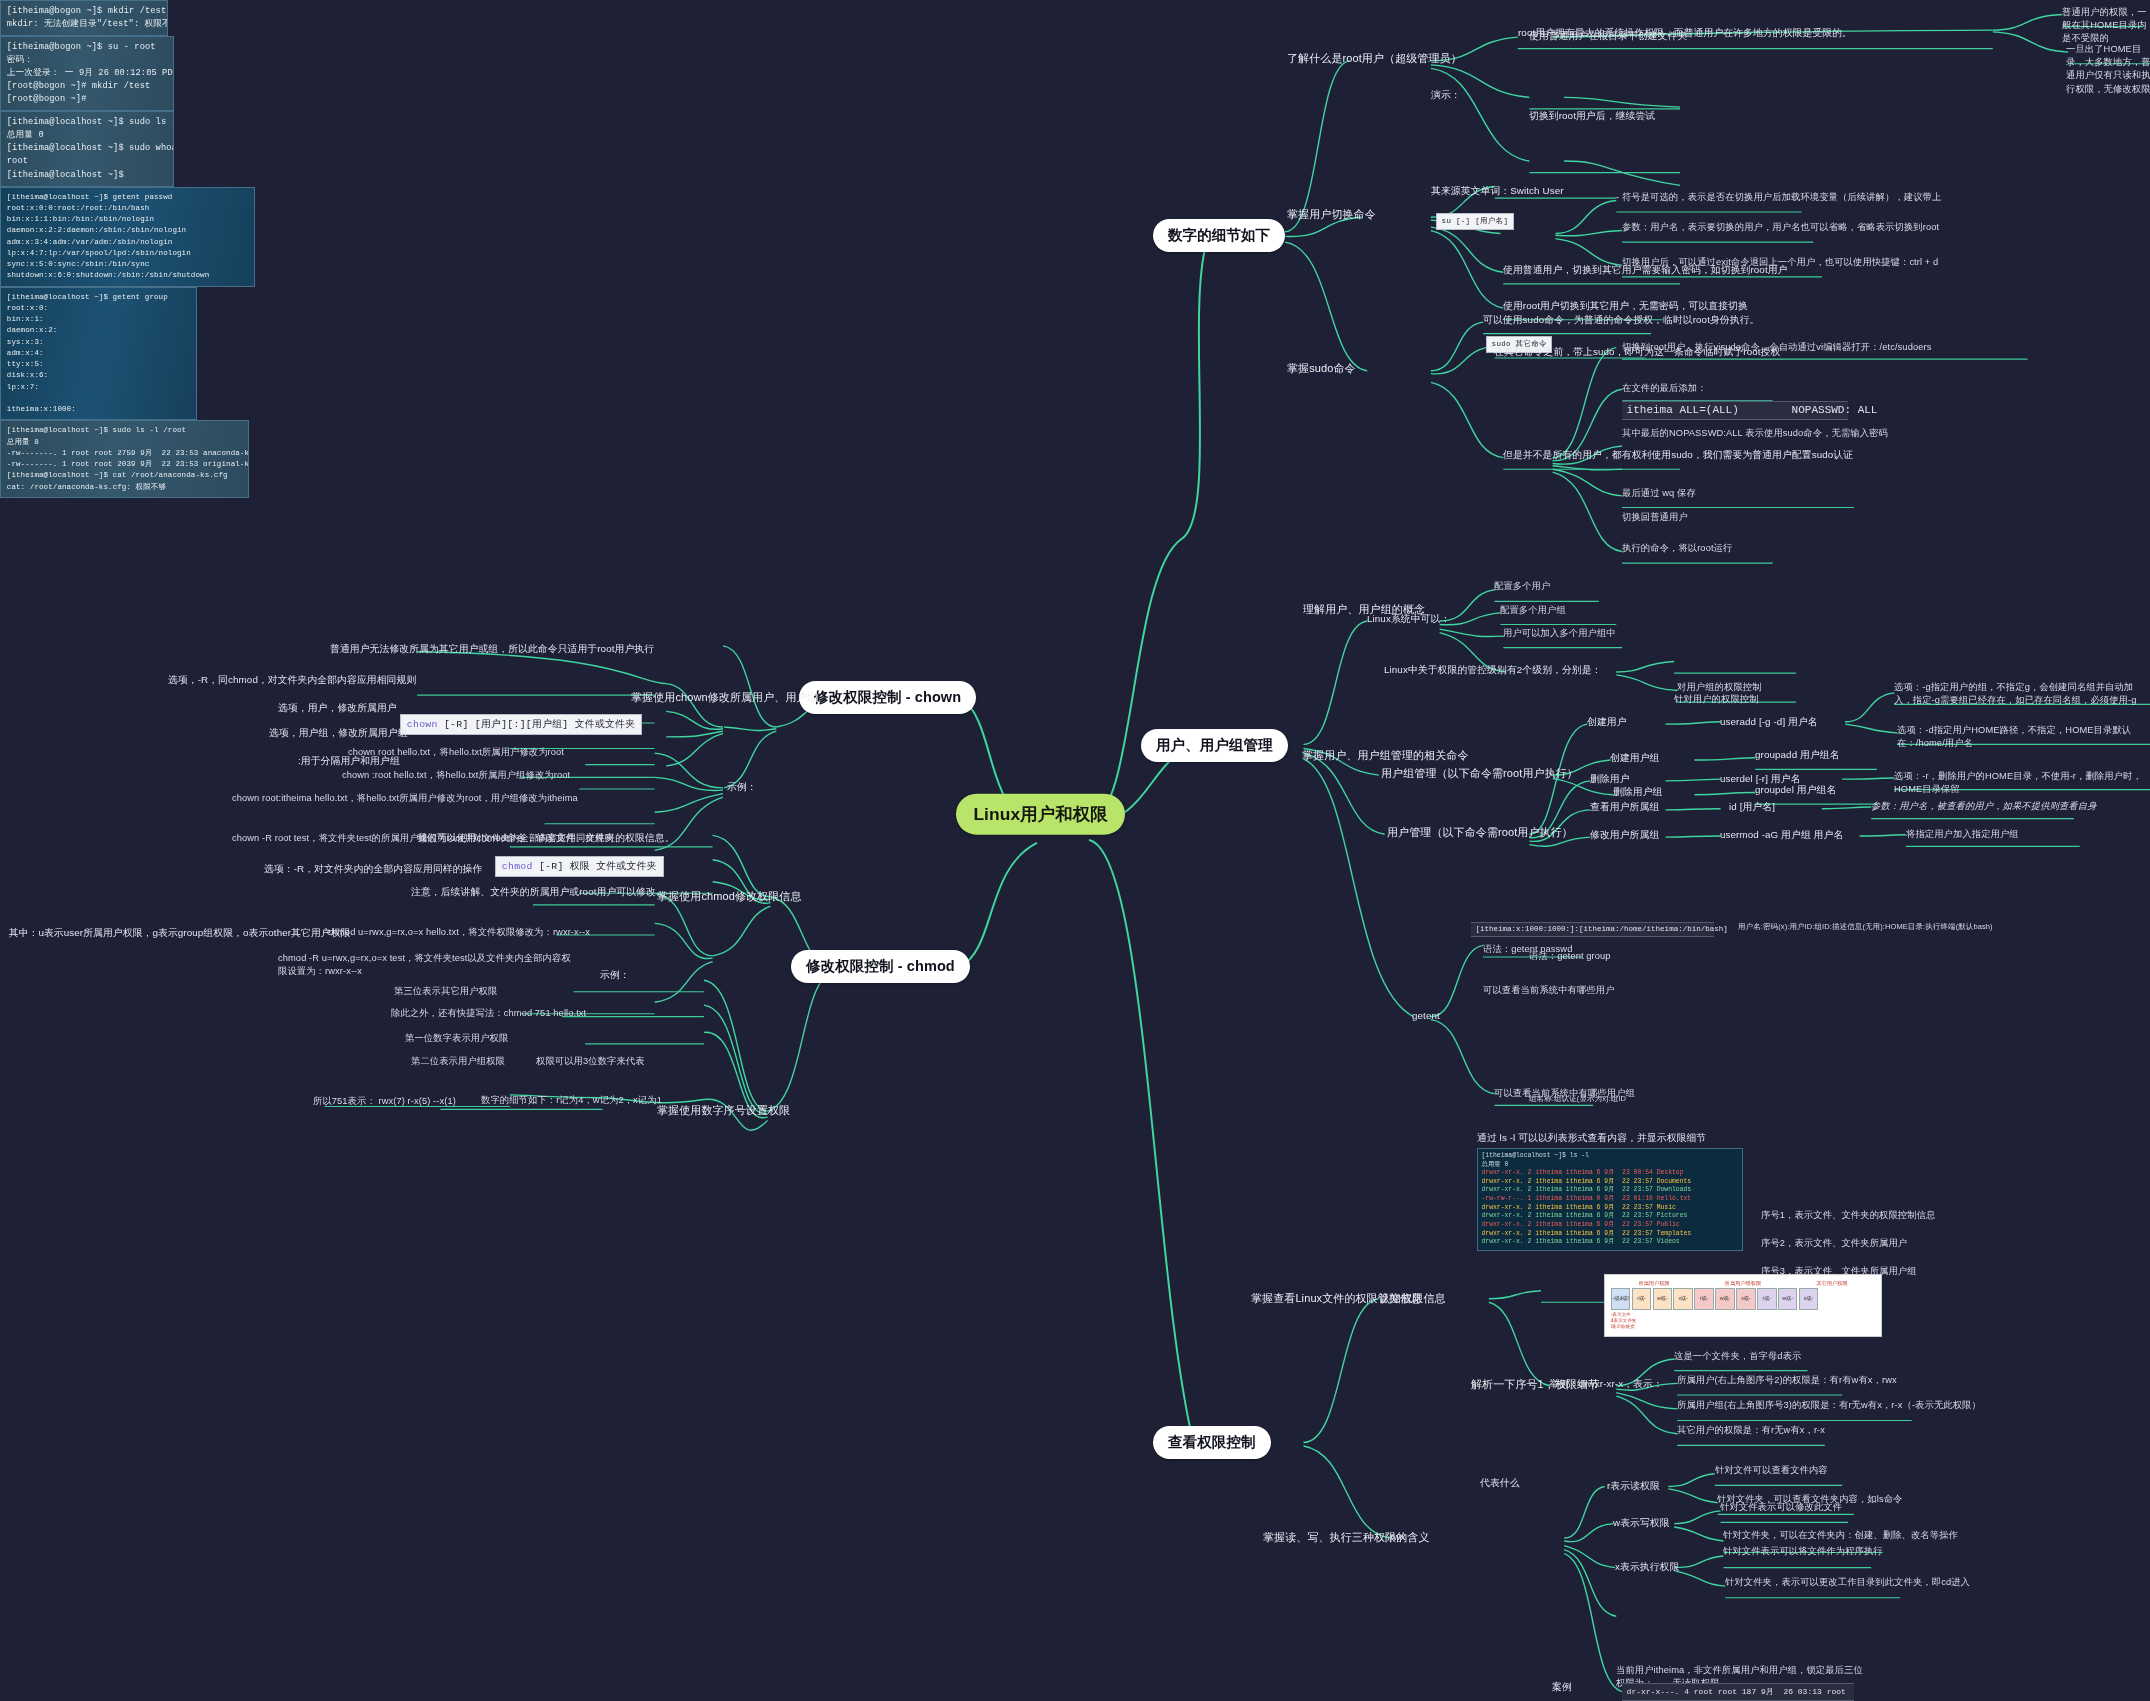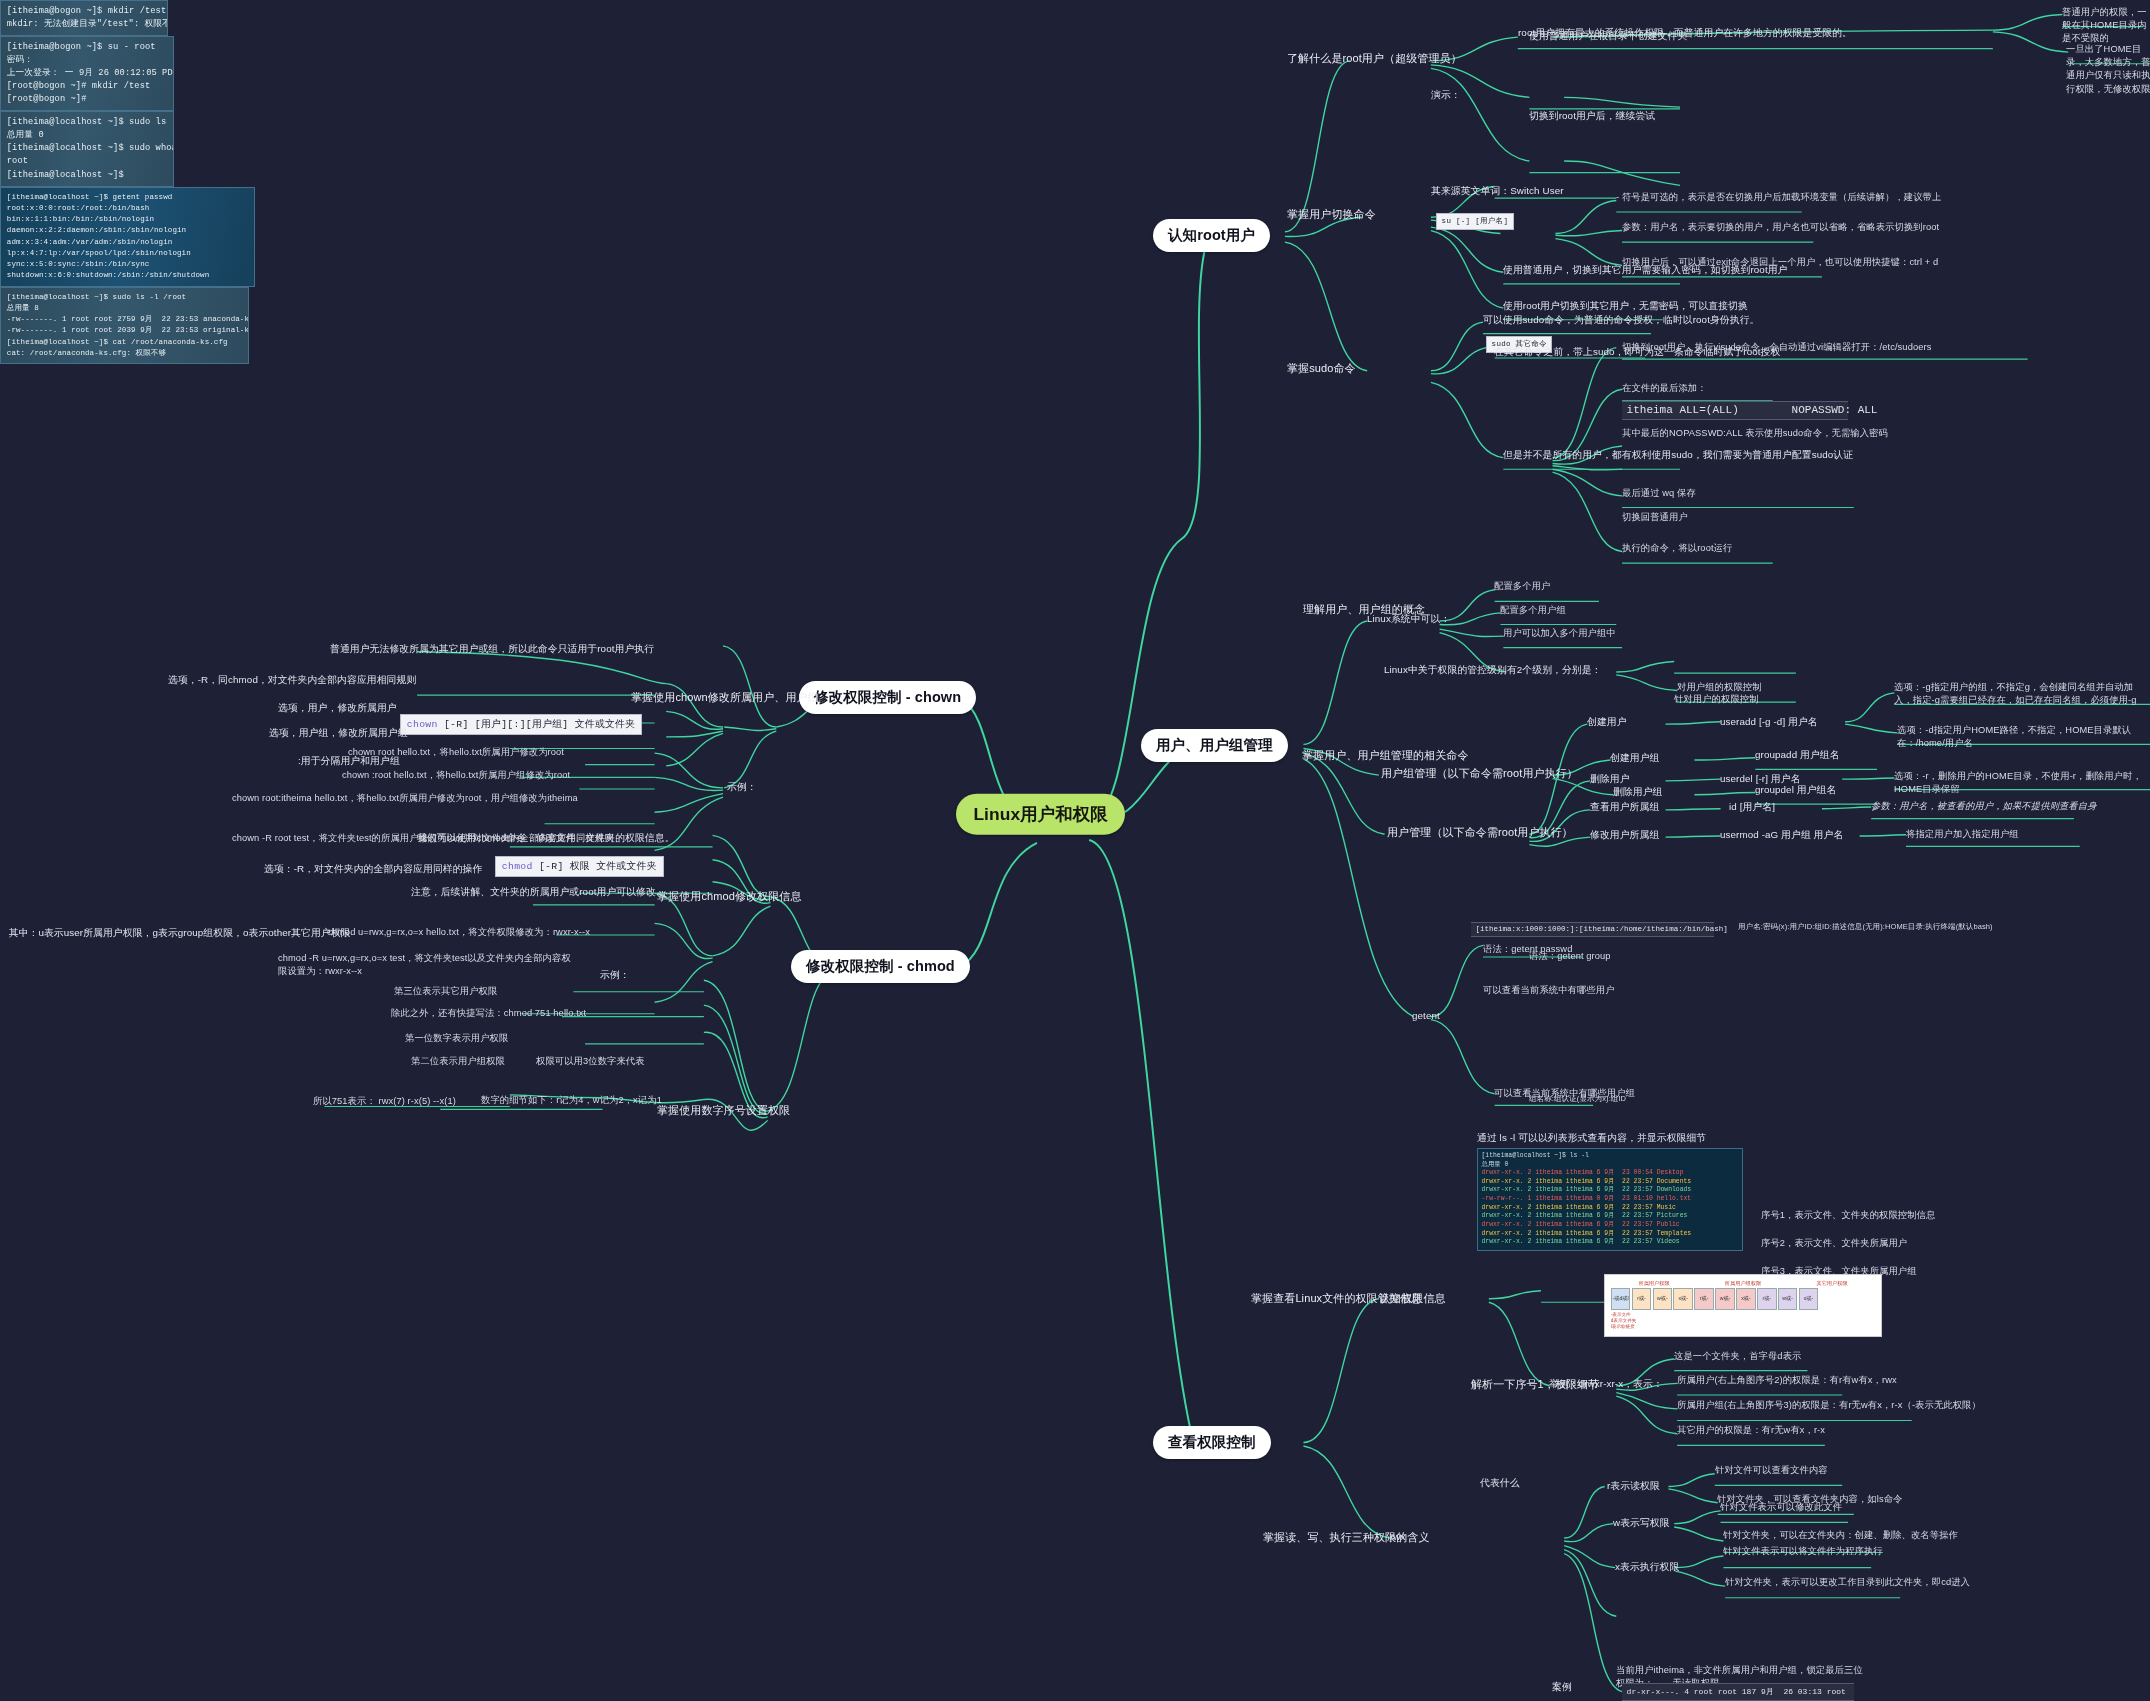--- a/index.html
+++ b/index.html
@@ -304,21 +304,21 @@
       <path d="M1215,1712 L990,1712"></path>
       <path d="M1215,1755 L970,1755"></path>
       <path d="M1215,1802 L1010,1802"></path>
       <path d="M1040,1915 L760,1915"></path>
       <path d="M880,1910 L560,1910"></path>
     </g>
   </svg>
 
   <div class="node lvl0" style="left:956px; top:814px; transform:translateY(-50%);">Linux用户和权限</div>
 
-  <div class="node lvl1" style="left:1153px; top:219px;">认知root用户</div>
+  <div class="node lvl1" style="left:1153px; top:219px;">数字的细节如下</div>
   <div class="node lvl1" style="left:1141px; top:729px;">用户、用户组管理</div>
   <div class="node lvl1" style="left:1153px; top:1426px;">查看权限控制</div>
   <div class="node lvl1" style="left:791px; top:950px;">修改权限控制 - chmod</div>
   <div class="node lvl1" style="left:799px; top:681px;">修改权限控制 - chown</div>
 
   <div class="node lvl2" style="left:1287px; top:51px;">了解什么是root用户（超级管理员）</div>
   <div class="node lvl2" style="left:1287px; top:207px;">掌握用户切换命令</div>
   <div class="node lvl2" style="left:1287px; top:361px;">掌握sudo命令</div>
 
   <div class="node lvl3" style="left:1518px; top:25.5px;">root用户拥有最大的系统操作权限，而普通用户在许多地方的权限是受限的。</div>
@@ -402,20 +402,31 @@
 daemon:x:2:2:daemon:/sbin:/sbin/nologin
 adm:x:3:4:adm:/var/adm:/sbin/nologin
 lp:x:4:7:lp:/var/spool/lpd:/sbin/nologin
 sync:x:5:0:sync:/sbin:/bin/sync
 shutdown:x:6:0:shutdown:/sbin:/sbin/shutdown</div>
   <div class="node lvl4" style="left:1483px; top:944px;margin-top:40px;">可以查看当前系统中有哪些用户</div>
   <div class="monobar" style="position:absolute; left:1471px; top:922px; width:243px; font-size:7.5px;">[itheima:x:1000:1000:]:[itheima:/home/itheima:/bin/bash]</div>
   <div class="node lvl4" style="left:1738px; top:922px; font-size:7.5px;">用户名:密码(x):用户ID:组ID:描述信息(无用):HOME目录:执行终端(默认bash)</div>
 
   <div class="node lvl4" style="left:1529px; top:950px;">语法：getent group</div>
+  <div class="term dark" style="left:1529px; top:966px; width:197px; font-size:7.5px;">[itheima@localhost ~]$ getent group
+root:x:0:
+bin:x:1:
+daemon:x:2:
+sys:x:3:
+adm:x:4:
+tty:x:5:
+disk:x:6:
+lp:x:7:
+
+itheima:x:1000:</div>
   <div class="node lvl4" style="left:1494px; top:1087px;">可以查看当前系统中有哪些用户组</div>
   <div class="node lvl4" style="left:1529px; top:1094px; font-size:7.5px;">组名称:组认证(显示为x):组ID</div>
 
   <div class="node lvl2" style="left:1251px; top:1291px;">掌握查看Linux文件的权限管控信息</div>
   <div class="node lvl2" style="left:1379px; top:1291px;">认知权限信息</div>
   <div class="node lvl2" style="left:1471px; top:1377px;">解析一下序号1，权限细节</div>
   <div class="node lvl2" style="left:1263px; top:1530px;">掌握读、写、执行三种权限的含义</div>
   <div class="node lvl3" style="left:1390px; top:1530px;">rwx</div>
   <div class="node lvl3" style="left:1480px; top:1476px;">代表什么</div>
 

